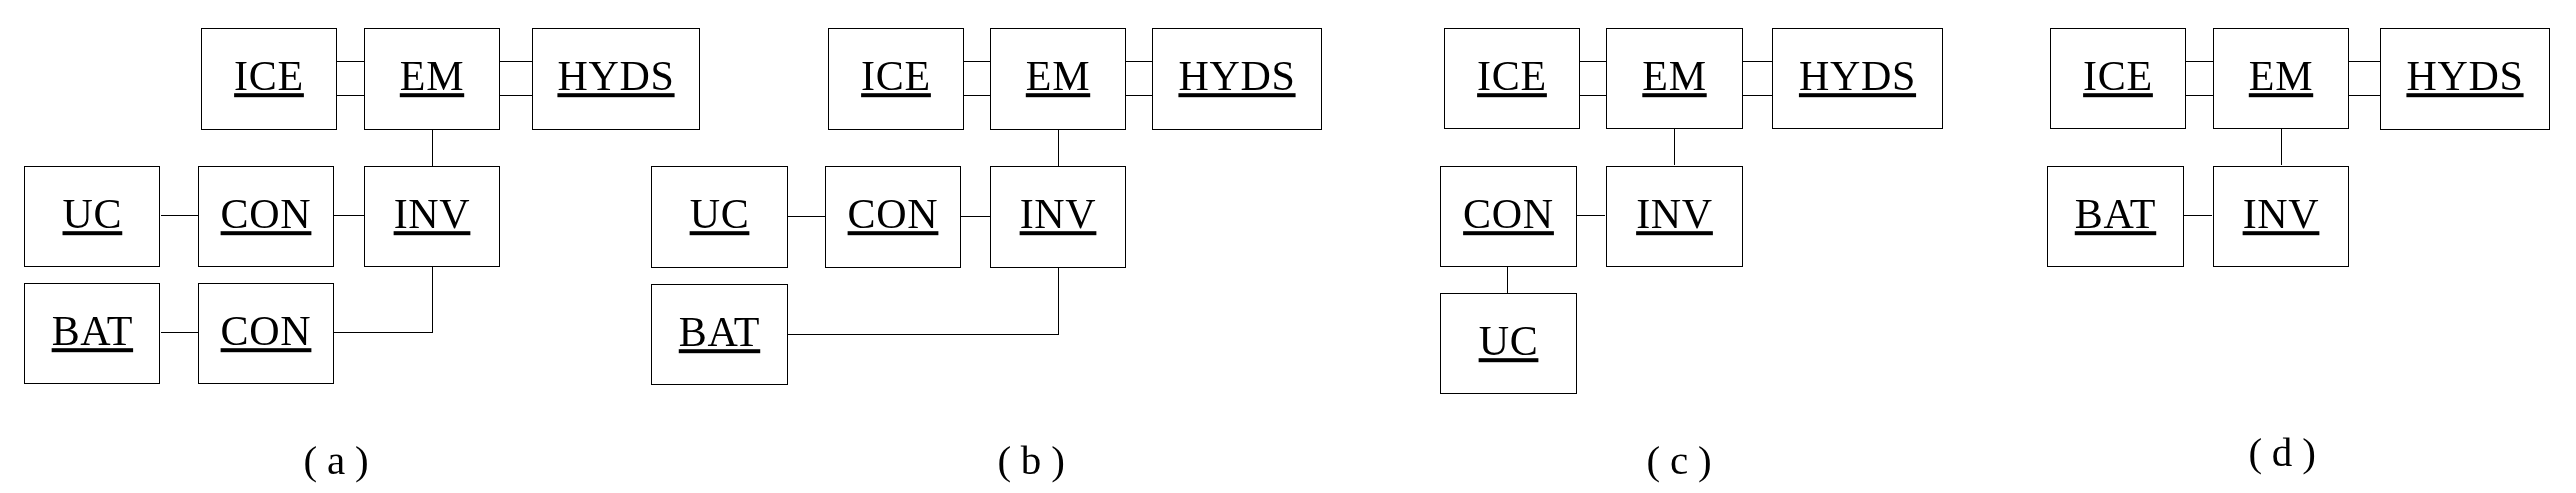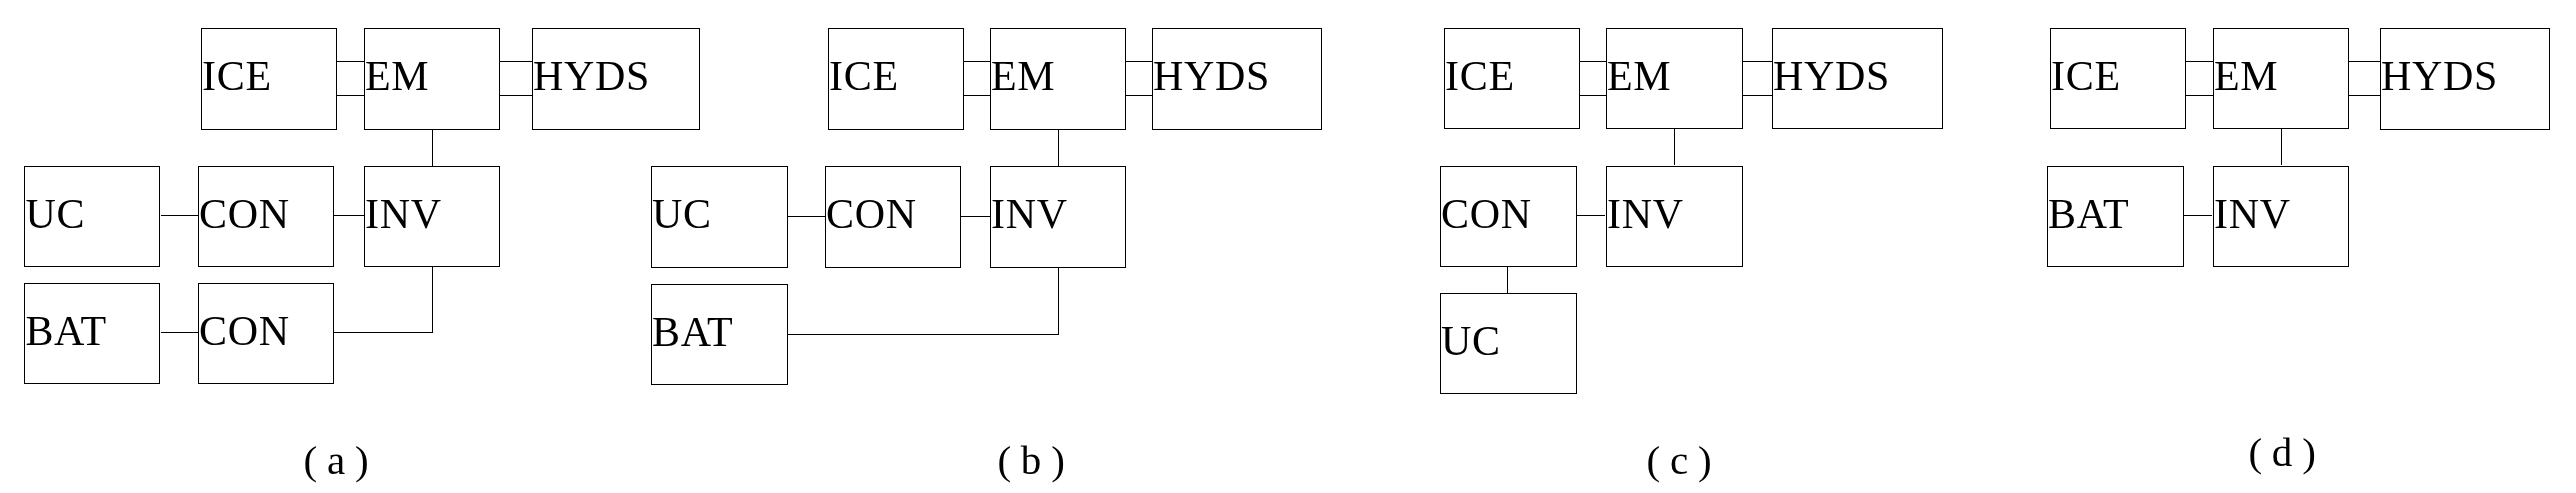--- a/index.html
+++ b/index.html
@@ -12,21 +12,23 @@
     font-family: "Liberation Serif", "DejaVu Serif", serif;
     background: #ffffff;
     overflow: hidden;
   }
   .box {
     position: absolute;
     border: 1.4px solid #000000;
     background: #ffffff;
     display: flex;
     align-items: center;
+    justify-content: center;
     box-sizing: border-box;
+    text-decoration: underline;
   }
   .box-label {
     font-size: 42px;
     color: #000000;
     line-height: 1;
     letter-spacing: 0.7px;
     transform: translateY(-2.8px);
   }
   .seg {
     position: absolute;

